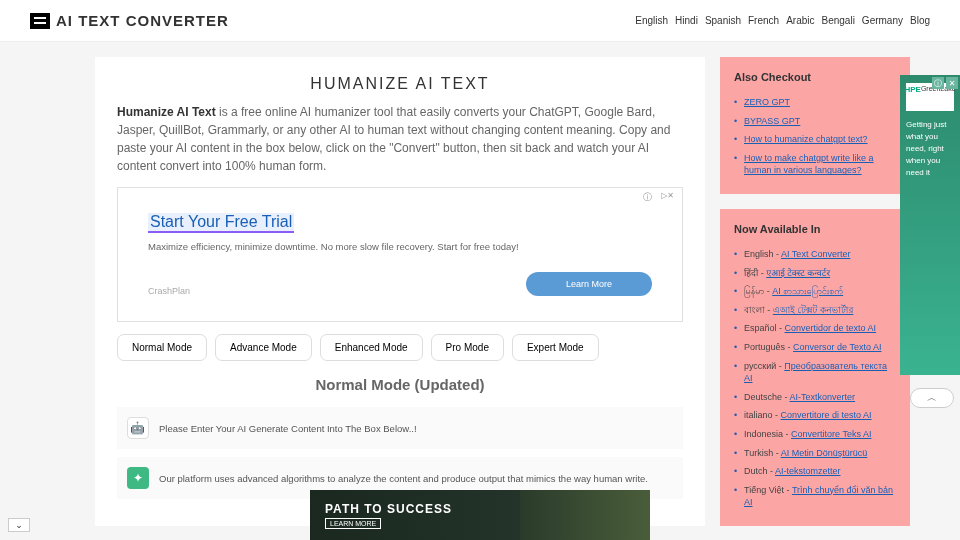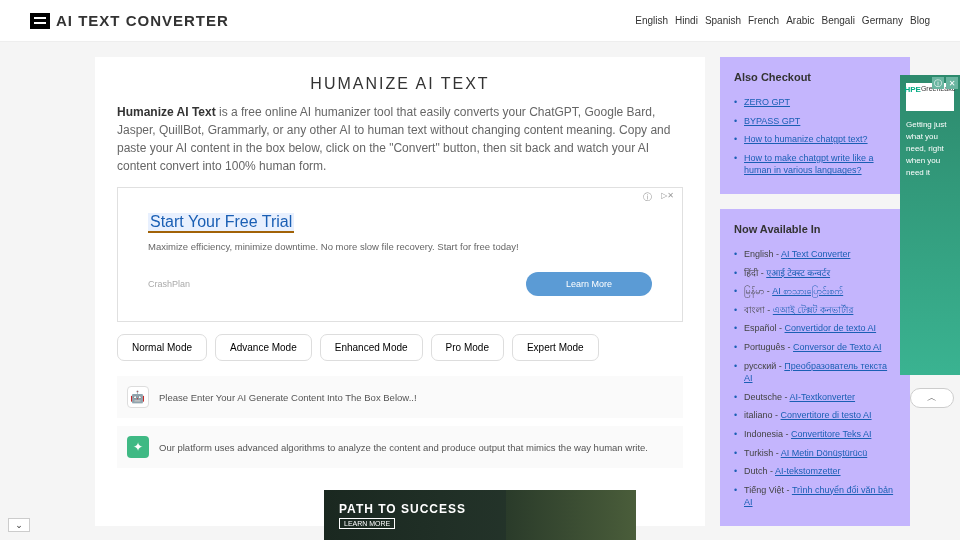--- a/index.html
+++ b/index.html
@@ -12,47 +12,47 @@
 .nav{display:flex;gap:7px;font-size:10px}
 .nav a{color:#333;text-decoration:none;cursor:pointer}
 .container{display:flex;gap:15px;max-width:960px;margin:0 auto;padding:15px 50px 0 95px}
 .main{background:#fff;flex:1;padding:18px 22px}
 .main h1{text-align:center;font-size:16px;font-weight:normal;letter-spacing:2px;margin-bottom:10px}
 .desc{font-size:12px;line-height:1.5;color:#666;margin-bottom:12px}
 .desc b{color:#333;font-weight:600}
 .adbox{border:1px solid #e0e0e0;padding:25px 30px;position:relative;margin-bottom:12px}
 .ad-label{position:absolute;top:3px;right:8px;font-size:8px;color:#999}
 .ad-close{position:absolute;top:3px;right:30px;font-size:9px;color:#999;cursor:pointer}
-.ad-title{font-size:16px;color:#1a5fb4;border-bottom:2px solid #a16207;display:inline-block;margin-bottom:8px;background:#e8f0fe;padding:0 2px}
+.ad-title{font-size:16px;color:#1a5fb4;border-bottom:2px solid #8b5cf6;display:inline-block;margin-bottom:8px;background:#e8f0fe;padding:0 2px}
 .ad-desc{font-size:9.5px;color:#666;margin-bottom:20px}
-.ad-footer{display:flex;justify-content:space-between;align-items:center}
+.ad-footer{display:flex;justify-content:space-between;align-items:flex-end}
 .ad-brand{font-size:9px;color:#aaa}
 .ad-btn{background:#5b9bd5;color:#fff;padding:7px 40px;border-radius:16px;font-size:9px;border:none;cursor:pointer}
 .modes{display:flex;gap:8px;margin-bottom:15px}
 .mode-btn{border:1px solid #ddd;background:#fff;padding:7px 14px;font-size:10px;border-radius:7px;cursor:pointer;white-space:nowrap}
 .mode-title{text-align:center;font-size:15px;font-weight:bold;color:#666;margin-bottom:14px}
 .info-row{display:flex;gap:10px;align-items:center;background:#fafafa;padding:10px;margin-bottom:8px;font-size:9.5px;color:#555}
 .icon-box{width:22px;height:22px;border-radius:4px;display:flex;align-items:center;justify-content:center;font-size:12px;flex-shrink:0}
 .icon-robot{background:#fff;border:1px solid #ddd}
 .icon-check{background:#3fb984;color:#fff}
 .sidebar{width:190px;display:flex;flex-direction:column;gap:15px}
-.card{background:#c4b5fd;padding:14px 14px 14px 14px}
+.card{background:#fca5a5;padding:14px 14px 14px 14px}
 .card h3{font-size:11px;font-weight:bold;margin-bottom:10px}
 .card ul{list-style:none}
 .card li{font-size:9px;padding:3px 0 3px 10px;position:relative;color:#444;line-height:1.4}
 .card li::before{content:'•';position:absolute;left:0;color:#1a5fb4}
 .card a{color:#1a5fb4;text-decoration:underline}
 .side-ad{position:fixed;right:0;top:75px;width:60px;height:300px;background:linear-gradient(180deg,#2d8a6d,#3ab391);color:#fff;padding:8px 6px;font-size:8px}
 .side-ad-top{background:#fff;width:100%;height:28px;margin-bottom:8px;display:flex;flex-direction:row;justify-content:center;padding:2px}
 .side-ad-top span:first-child{color:#01a982;font-weight:bold;font-size:8px}
 .side-ad-top span:last-child{color:#333;font-size:7px}
 .ad-x{position:absolute;top:2px;right:2px;width:12px;height:12px;background:#6ab5a0;color:#fff;font-size:8px;display:flex;align-items:center;justify-content:center;cursor:pointer}
 .ad-i{position:absolute;top:2px;right:16px;width:12px;height:12px;background:#6ab5a0;color:#fff;font-size:8px;display:flex;align-items:center;justify-content:center;cursor:pointer}
 .scroll-top{position:fixed;right:6px;top:388px;width:44px;height:20px;background:#fff;border:1px solid #ccc;border-radius:10px;display:flex;align-items:center;justify-content:center;font-size:10px;cursor:pointer}
-.bottom-ad{position:fixed;bottom:0;left:50%;transform:translateX(-50%);width:312px;height:50px;background:linear-gradient(90deg,#1a2820,#2a3b30);display:flex;align-items:center;padding:0 15px;color:#fff}
+.bottom-ad{position:fixed;bottom:0;left:50%;transform:translateX(-50%);width:340px;height:50px;background:linear-gradient(90deg,#1a2820,#2a3b30);display:flex;align-items:center;padding:0 15px;color:#fff}
 .bottom-ad-text{font-size:12px;font-weight:bold;letter-spacing:1px}
 .bottom-ad-sub{font-size:7px;border:1px solid #fff;padding:1px 4px;margin-top:2px;display:inline-block}
 .bottom-ad-img{position:absolute;right:0;top:0;width:130px;height:100%;background:linear-gradient(90deg,#2a3b2a,#4a5d3a)}
 .corner-x{position:fixed;bottom:8px;left:8px;width:22px;height:14px;background:#fff;border:1px solid #ccc;font-size:9px;display:flex;align-items:center;justify-content:center;cursor:pointer}
 </style>
 </head>
 <body>
 
 <div class="header">
   <div class="logo">
@@ -87,20 +87,21 @@
       </div>
     </div>
 
     <div class="modes">
         <button class="mode-btn">Normal Mode</button>
         <button class="mode-btn">Advance Mode</button>
         <button class="mode-btn">Enhanced Mode</button>
         <button class="mode-btn">Pro Mode</button>
         <button class="mode-btn">Expert Mode</button>
       </div>
+    <h2 class="mode-title">Normal Mode (Updated)</h2>
 
     <div class="info-row">
       <div class="icon-box icon-robot">🤖</div>
       <span>Please Enter Your AI Generate Content Into The Box Below..!</span>
     </div>
     <div class="info-row">
       <div class="icon-box icon-check">✦</div>
       <span>Our platform uses advanced algorithms to analyze the content and produce output that mimics the way human write.</span>
     </div>
   </div>

